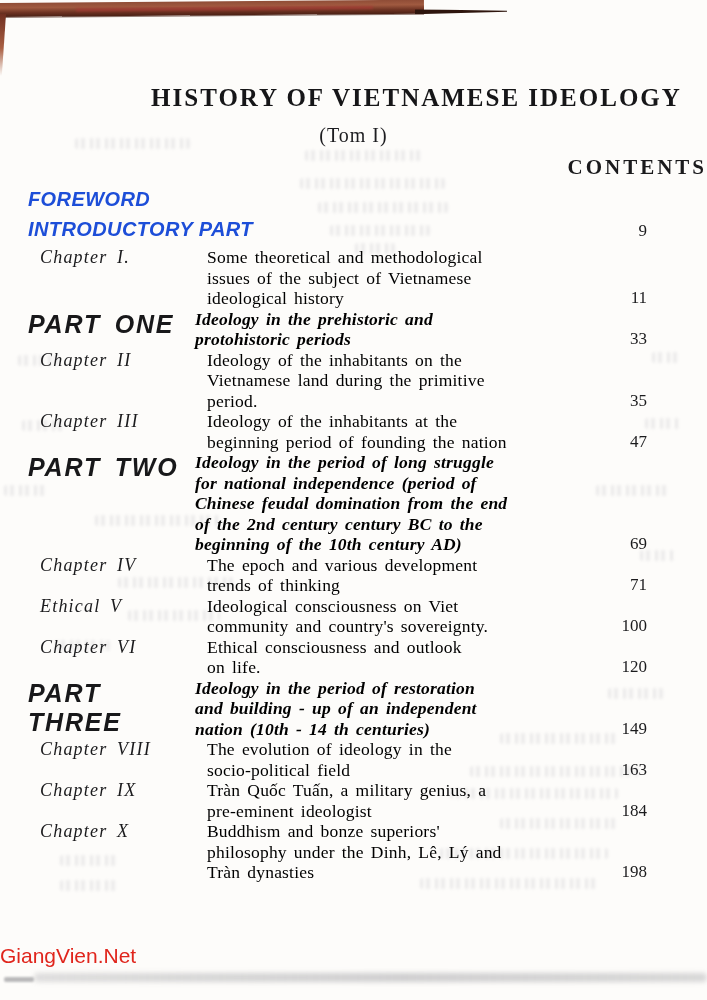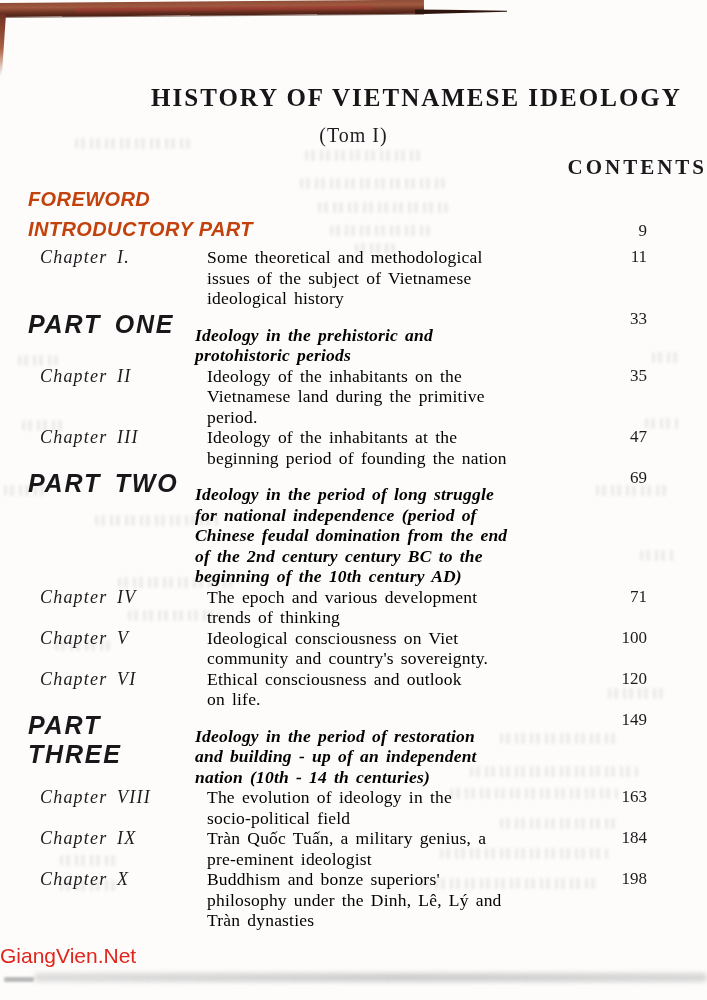--- a/index.html
+++ b/index.html
@@ -77,27 +77,27 @@
 
   
   .front{position:absolute;left:28px;top:188px;width:623px;}
   .front-row{
     display:flex;justify-content:space-between;align-items:baseline;
     height:30px;
   }
   .front-label{
     font-family:"Liberation Sans", sans-serif;
     font-style:italic;font-weight:700;font-size:20px;
-    letter-spacing:.4px;color:#c2410c;
+    letter-spacing:.4px;color:#1d4ed8;
   }
   .front-page{font-size:17px;padding-right:4px;}
 
   
   .toc{position:absolute;left:28px;top:247px;width:623px;}
-  .toc-row{display:flex;align-items:flex-start;}
+  .toc-row{display:flex;align-items:flex-end;}
   .toc-label-col{width:167px;flex:none;align-self:flex-start;}
   .toc-desc-col{flex:1 1 auto;min-width:0;}
   .toc-page-col{flex:none;width:56px;text-align:right;padding-right:4px;}
 
   .toc-row.part .toc-label-col{
     font-family:"Liberation Sans", sans-serif;
     font-style:italic;font-weight:700;font-size:25px;
     letter-spacing:1.8px;word-spacing:5px;color:#18181a;
     padding-top:1px;
   }
@@ -105,21 +105,21 @@
     font-style:italic;font-size:18px;letter-spacing:1.2px;word-spacing:4px;
     padding-left:12px;color:#1b1b1d;
   }
   .toc-desc-col{
     white-space:pre-line;
     font-size:17.5px;line-height:20.5px;
     letter-spacing:.2px;word-spacing:2.5px;
     color:#000000;
   }
   .toc-row.part .toc-desc-col{
-    font-weight:700;font-style:italic;margin-top:16px;
+    font-weight:700;font-style:italic;
   }
   .toc-page-col{
     font-size:17px;line-height:20.5px;color:#1b1b1d;
   }
 
   
   .watermark{
     position:absolute;left:0;top:944px;width:100%;
     font-family:"Liberation Sans", sans-serif;
     font-size:21px;
@@ -217,21 +217,21 @@
 beginning of the 10th century AD)</div>
       <div class="toc-page-col">69</div>
     </div>
       <div class="toc-row chapter">
       <div class="toc-label-col">Chapter IV</div>
       <div class="toc-desc-col">The epoch and various development
 trends of thinking</div>
       <div class="toc-page-col">71</div>
     </div>
       <div class="toc-row chapter">
-      <div class="toc-label-col">Chapter V</div>
+      <div class="toc-label-col">Ethical V</div>
       <div class="toc-desc-col">Ideological consciousness on Viet
 community and country's sovereignty.</div>
       <div class="toc-page-col">100</div>
     </div>
       <div class="toc-row chapter">
       <div class="toc-label-col">Chapter VI</div>
       <div class="toc-desc-col">Ethical consciousness and outlook
 on life.</div>
       <div class="toc-page-col">120</div>
     </div>

